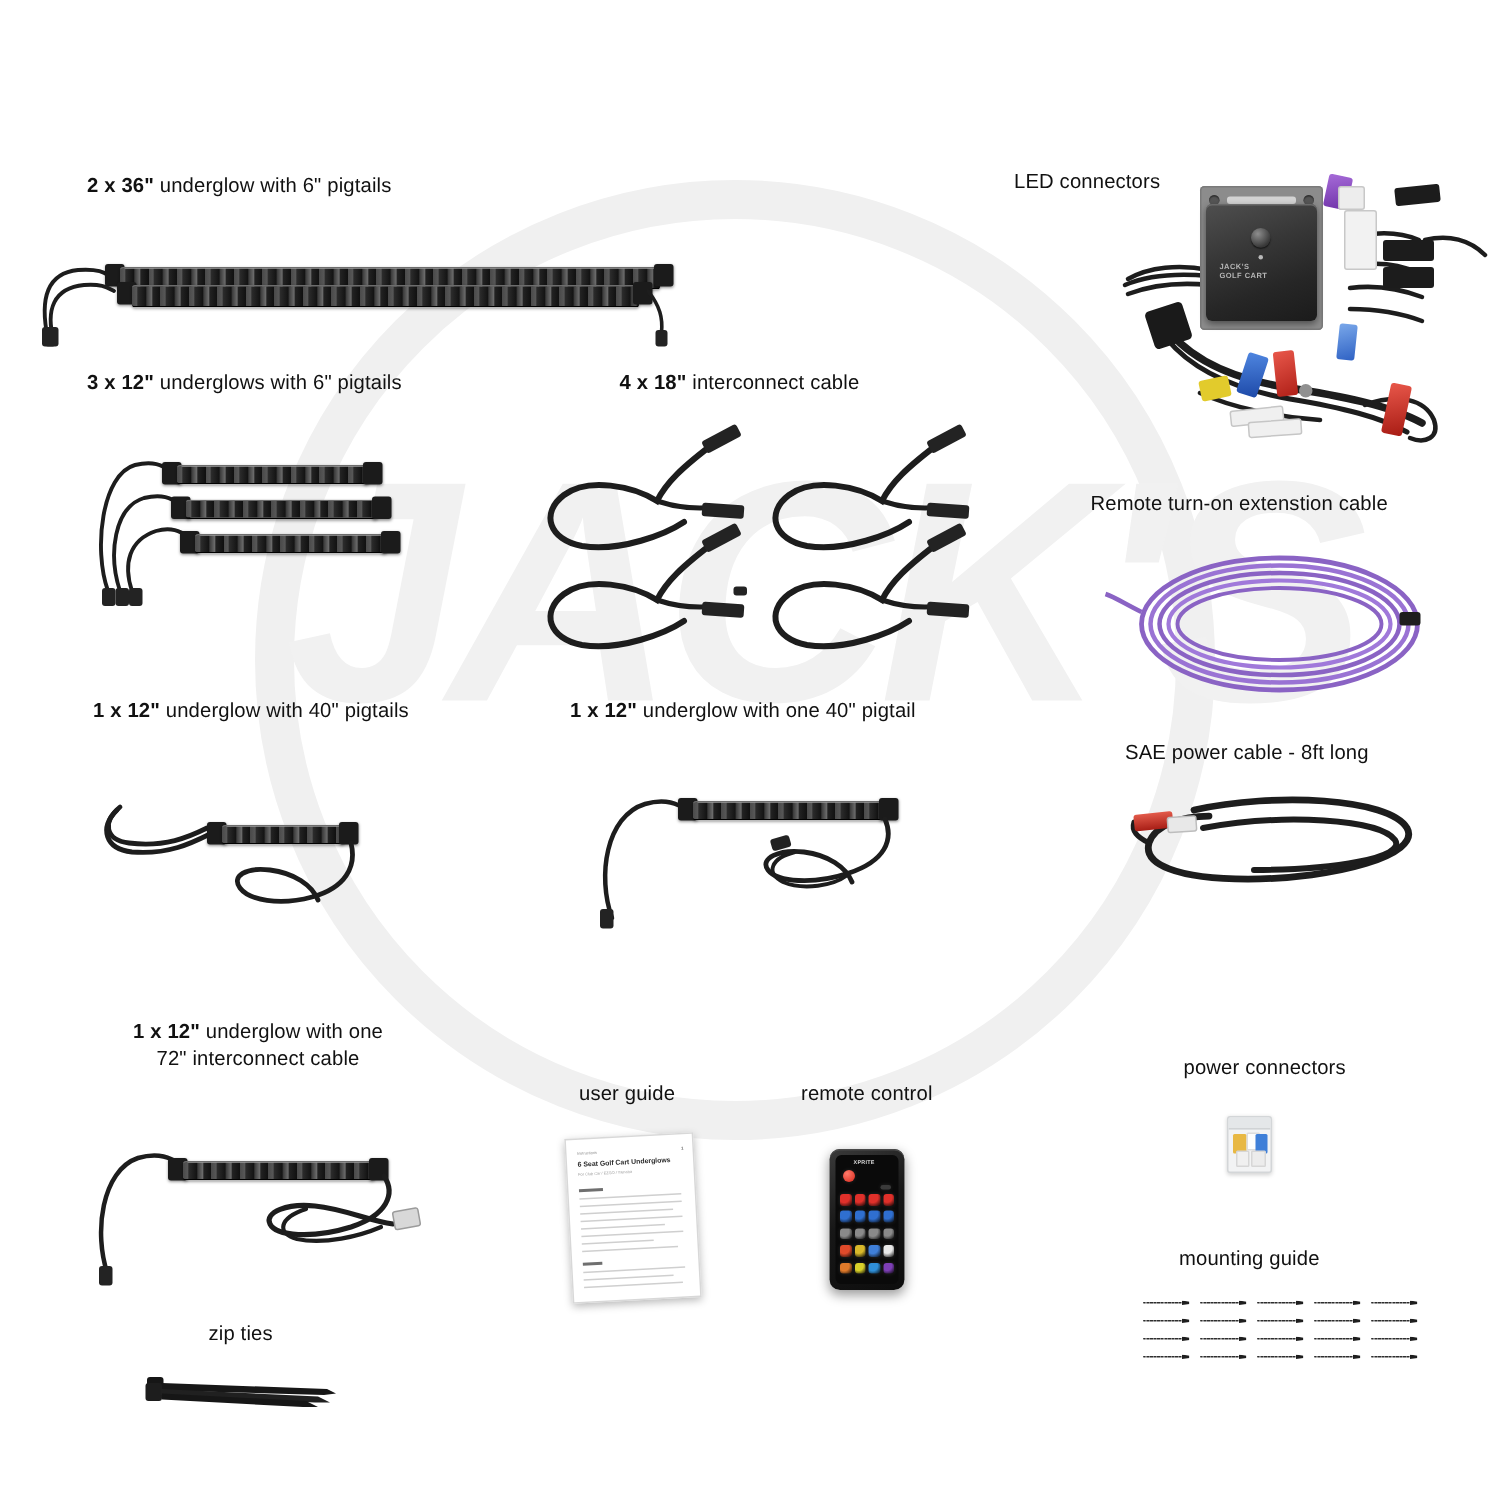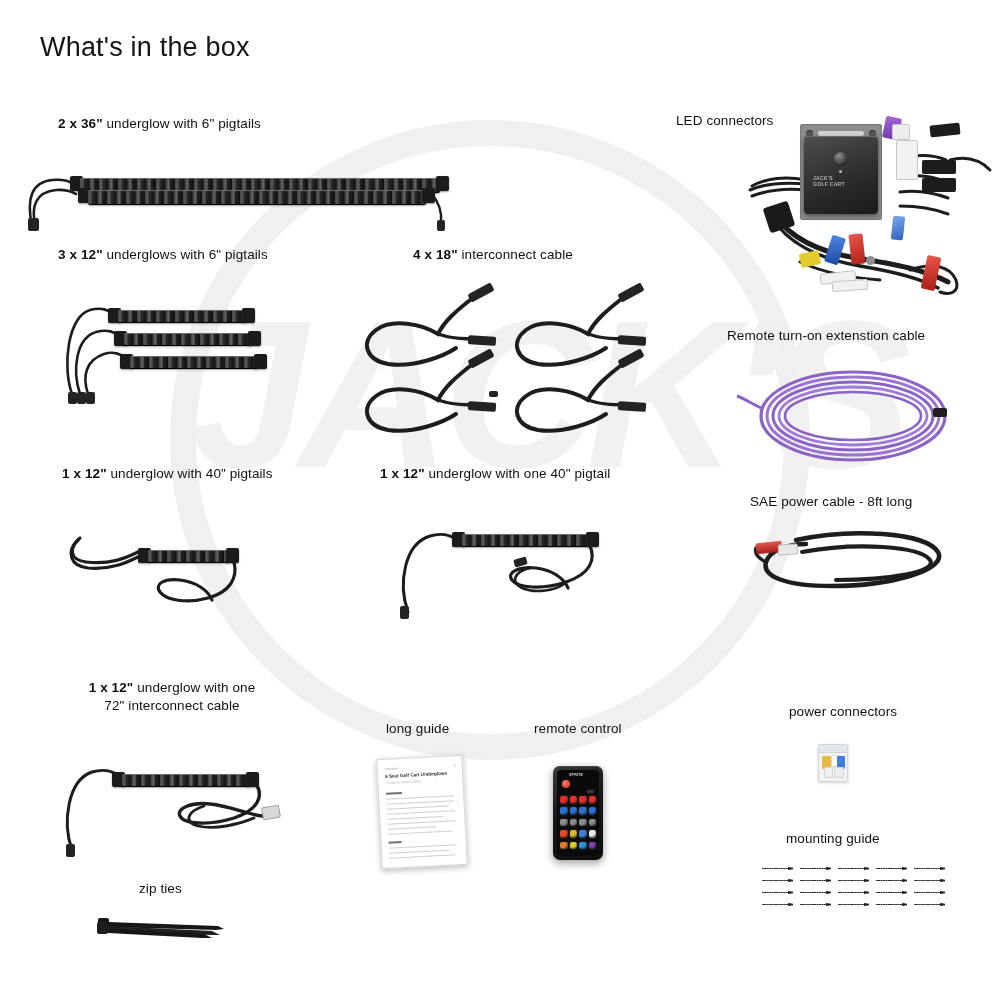--- a/index.html
+++ b/index.html
@@ -142,34 +142,33 @@
   #zip{position:absolute;}
 </style>
 </head>
 <body>
 
 <div id="stage">
 
   <div class="wm" id="wm-circle"></div>
   <div class="wm" id="wm-text">JACK'S</div>
 
-  <div class="title">What's in the box</div>
 
   <div class="lbl" style="left:58px;top:116px;"><b>2 x 36"</b> underglow with 6" pigtails</div>
   <div class="lbl" style="left:58px;top:247px;"><b>3 x 12"</b> underglows with 6" pigtails</div>
   <div class="lbl" style="left:413px;top:247px;"><b>4 x 18"</b> interconnect cable</div>
   <div class="lbl" style="left:62px;top:466px;"><b>1 x 12"</b> underglow with 40" pigtails</div>
   <div class="lbl" style="left:380px;top:466px;"><b>1 x 12"</b> underglow with one 40" pigtail</div>
   <div class="lbl two" style="left:62px;top:679px;width:220px;"><b>1 x 12"</b> underglow with one<br>72" interconnect cable</div>
 
   <div class="lbl" style="left:676px;top:113px;">LED connectors</div>
   <div class="lbl" style="left:727px;top:328px;">Remote turn-on extenstion cable</div>
   <div class="lbl" style="left:750px;top:494px;">SAE power cable - 8ft long</div>
 
-  <div class="lbl" style="left:386px;top:721px;">long guide</div>
+  <div class="lbl" style="left:386px;top:721px;">user guide</div>
   <div class="lbl" style="left:534px;top:721px;">remote control</div>
   <div class="lbl" style="left:789px;top:704px;">power connectors</div>
   <div class="lbl" style="left:786px;top:831px;">mounting guide</div>
   <div class="lbl" style="left:139px;top:881px;">zip ties</div>
 
   <div>
     <svg class="art" style="left:18px;top:138px;" width="70" height="90">
       <path class="w-st" stroke-width="2.6" d="M14 88 C 8 60, 14 44, 34 42 C 48 41, 52 44, 55 46"></path>
     </svg>
     <div class="plug" style="left:28px;top:218px;width:9px;height:13px;border-radius:2px;"></div>

